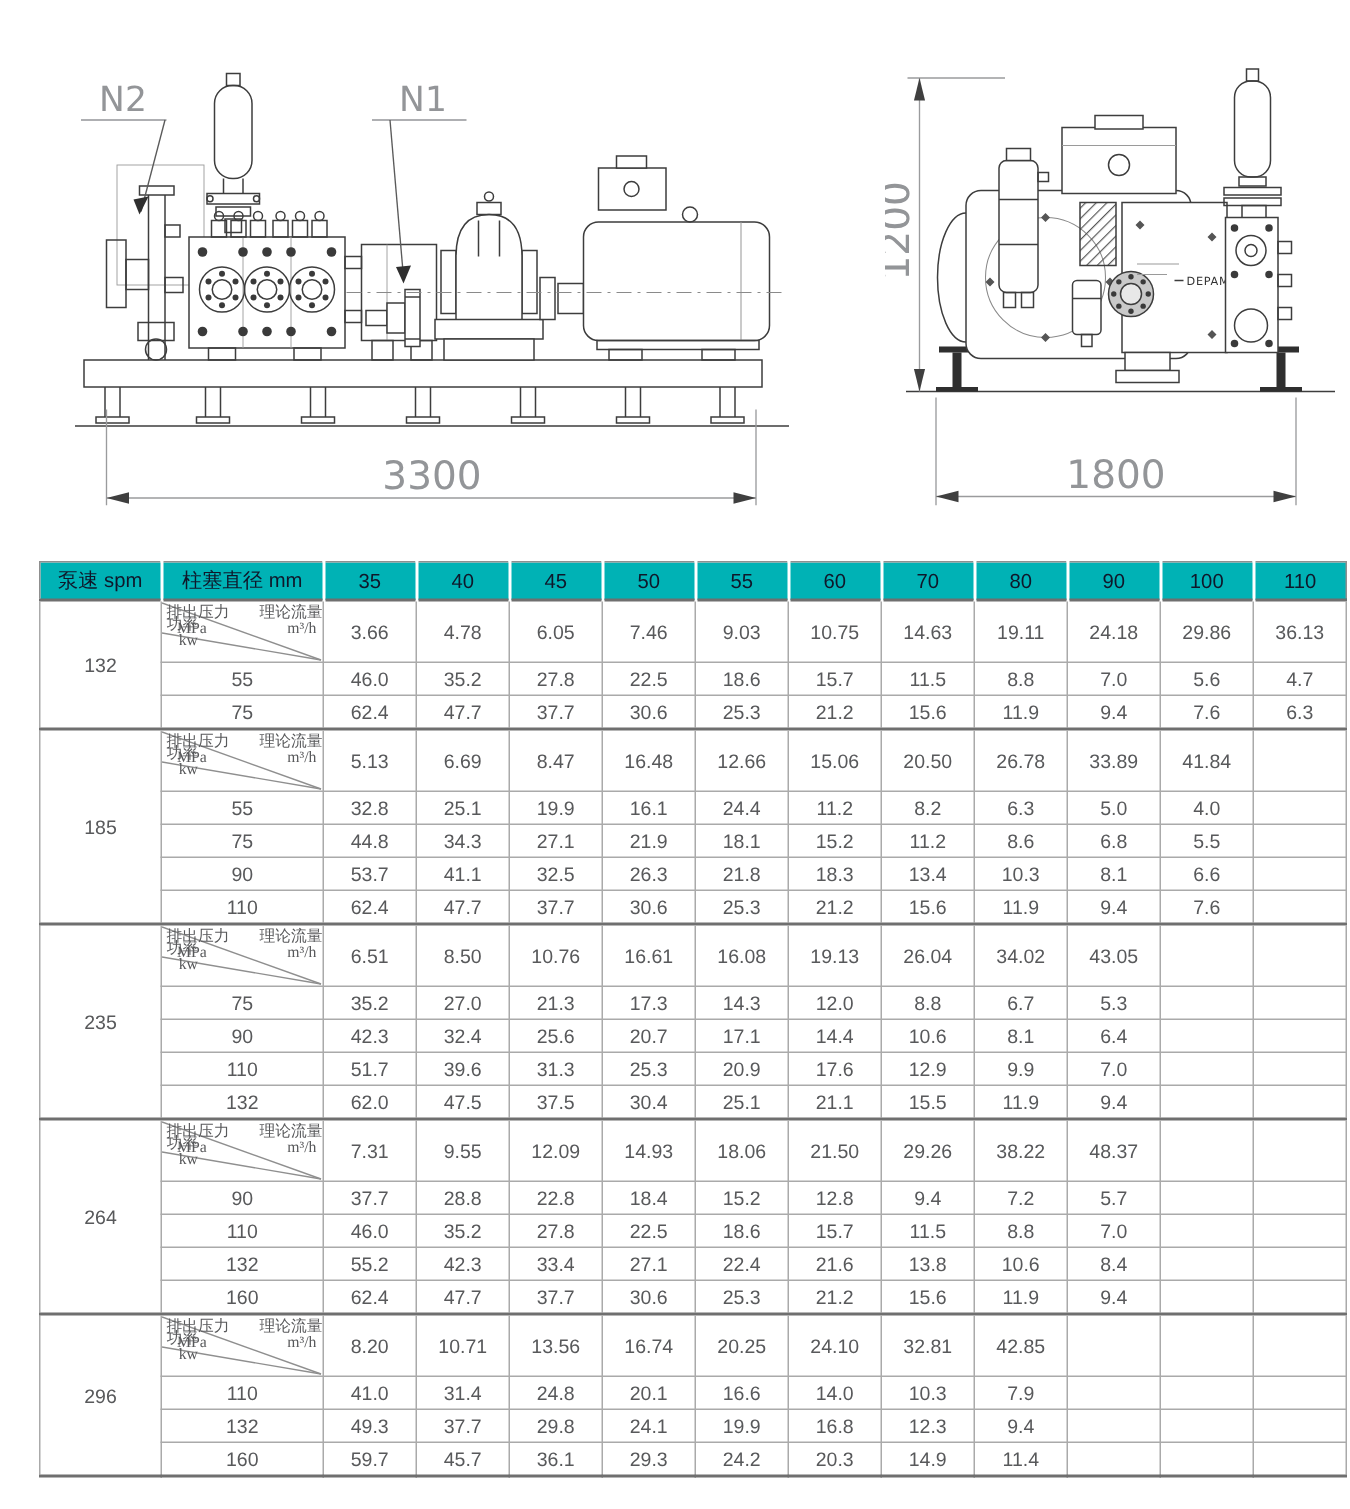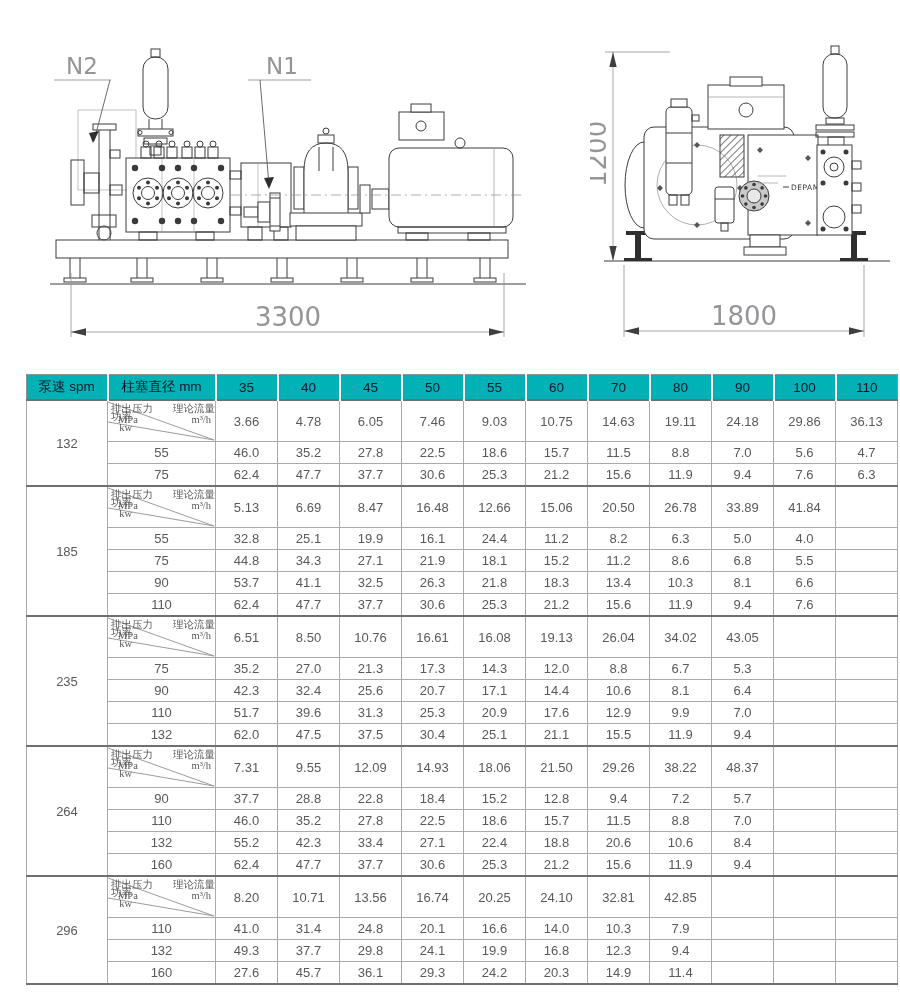--- a/index.html
+++ b/index.html
@@ -650,22 +650,22 @@
             <td></td>
             <td></td>
           </tr>
           <tr>
             <td>132</td>
             <td>55.2</td>
             <td>42.3</td>
             <td>33.4</td>
             <td>27.1</td>
             <td>22.4</td>
-            <td>18.8</td>
-            <td>20.6</td>
+            <td>21.6</td>
+            <td>13.8</td>
             <td>10.6</td>
             <td>8.4</td>
             <td></td>
             <td></td>
           </tr>
           <tr>
             <td>160</td>
             <td>62.4</td>
             <td>47.7</td>
             <td>37.7</td>
@@ -724,21 +724,21 @@
             <td>19.9</td>
             <td>16.8</td>
             <td>12.3</td>
             <td>9.4</td>
             <td></td>
             <td></td>
             <td></td>
           </tr>
           <tr>
             <td>160</td>
-            <td>27.6</td>
+            <td>59.7</td>
             <td>45.7</td>
             <td>36.1</td>
             <td>29.3</td>
             <td>24.2</td>
             <td>20.3</td>
             <td>14.9</td>
             <td>11.4</td>
             <td></td>
             <td></td>
             <td></td>

